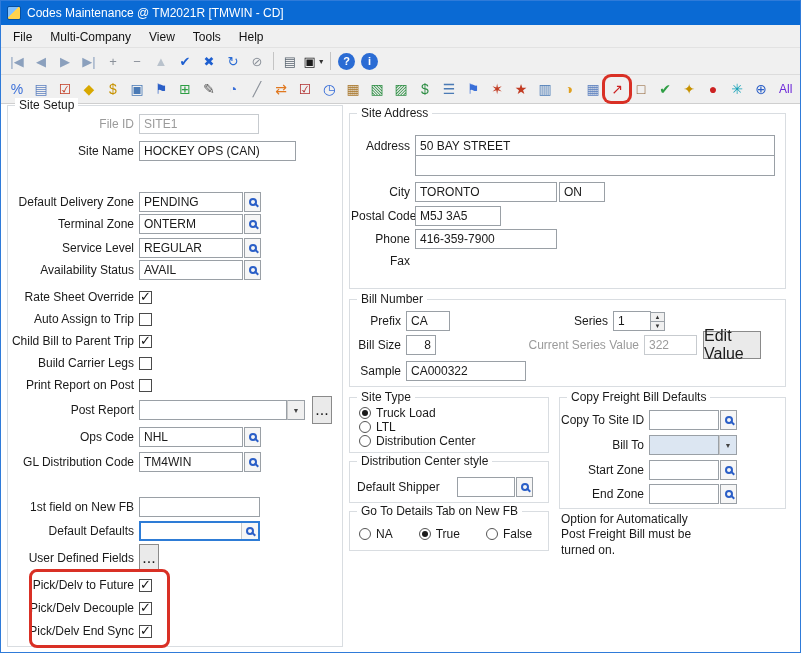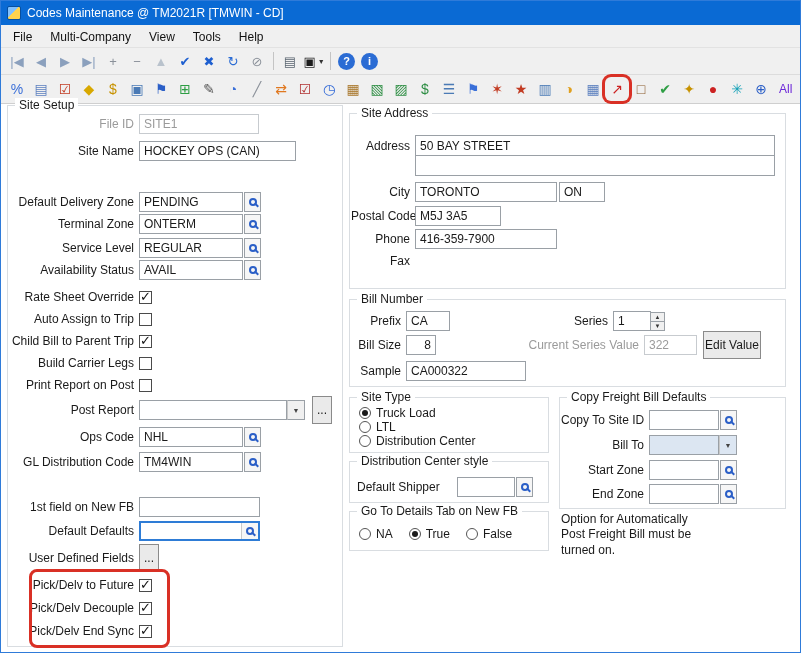--- a/index.html
+++ b/index.html
@@ -32,21 +32,21 @@
   .lbl{text-align:right;padding-right:5px;white-space:nowrap}
   .lbl.left{text-align:left;padding-right:0}
   .dim{color:#9a9a9a}
   .fld{height:20px;border:1px solid #9aa0a6;background:#fff;padding:1px 4px;display:flex;align-items:center;white-space:nowrap;overflow:hidden}
   .fld.dis{border-color:#c7cbcf;color:#9a9a9a}
   .fld.num{justify-content:flex-end}
   .lkp{width:17px;height:20px;border:1px solid #9aa0a6;background:#f6f6f6;display:flex;align-items:center;justify-content:center;margin-left:1px;cursor:default}
   .mag{display:inline-block;width:8px;height:8px;border:2px solid #2b5fc7;border-radius:50%;position:relative}
   .mag::after{content:"";position:absolute;width:5px;height:2px;background:#2b5fc7;right:-4px;bottom:-2px;transform:rotate(45deg)}
   .combo-caret{width:18px;height:20px;border:1px solid #9aa0a6;border-left:1px solid #c9c9c9;background:#f0f0f0;display:flex;align-items:center;justify-content:center;font-size:7px;color:#444}
-  .btn{border:1px solid #8a8a8a;background:#eaeaea;height:28px;display:flex;align-items:center;justify-content:center;font-size:12px;cursor:default}
+  .btn{border:1px solid #8a8a8a;background:#eaeaea;height:28px;display:flex;align-items:center;justify-content:center;font-size:16px;cursor:default}
 
   .cb{width:13px;height:13px;border:1px solid #4a4a4a;background:#fff;position:relative;display:inline-block;flex:none}
   .cb[data-checked="true"]::after{content:"✓";position:absolute;top:-3px;left:0;font-size:13px;font-weight:bold;color:#111}
   .rb{width:12px;height:12px;border:1px solid #555;border-radius:50%;background:#fff;position:relative;display:inline-block;flex:none}
   .rb[data-checked="true"]::after{content:"";position:absolute;top:2px;left:2px;right:2px;bottom:2px;background:#1a1a1a;border-radius:50%}
   .rlab{margin-left:5px;white-space:nowrap}
 
   .spin{display:flex;flex-direction:column;margin-left:-1px}
   .spin-btn{width:15px;height:10px;border:1px solid #9aa0a6;background:#f0f0f0;font-size:6px;display:flex;align-items:center;justify-content:center;color:#333}
   .spin-btn+.spin-btn{margin-top:-1px}
@@ -345,21 +345,21 @@
     <div class="lbl left" style="width:100px">Default Shipper</div>
     <div class="fld" style="width:58px"></div>
     <span class="lkp">
         <span class="mag"></span>
       </span>
   </div>
 
   <div class="grp" style="left:348px;top:510px;width:200px;height:40px">
     <span class="grp-label">Go To Details Tab on New FB</span>
   </div>
-  <div class="row" style="left:358px;top:525px;height:15px;gap:16px">
+  <div class="row" style="left:358px;top:525px;height:15px;gap:26px">
     <span style="display:flex;align-items:center">
       <span class="rb" data-checked="false"></span>
       <span class="rlab">NA</span>
     </span>
     <span style="display:flex;align-items:center">
       <span class="rb" data-checked="true"></span>
       <span class="rlab">True</span>
     </span>
     <span style="display:flex;align-items:center">
       <span class="rb" data-checked="false"></span>

